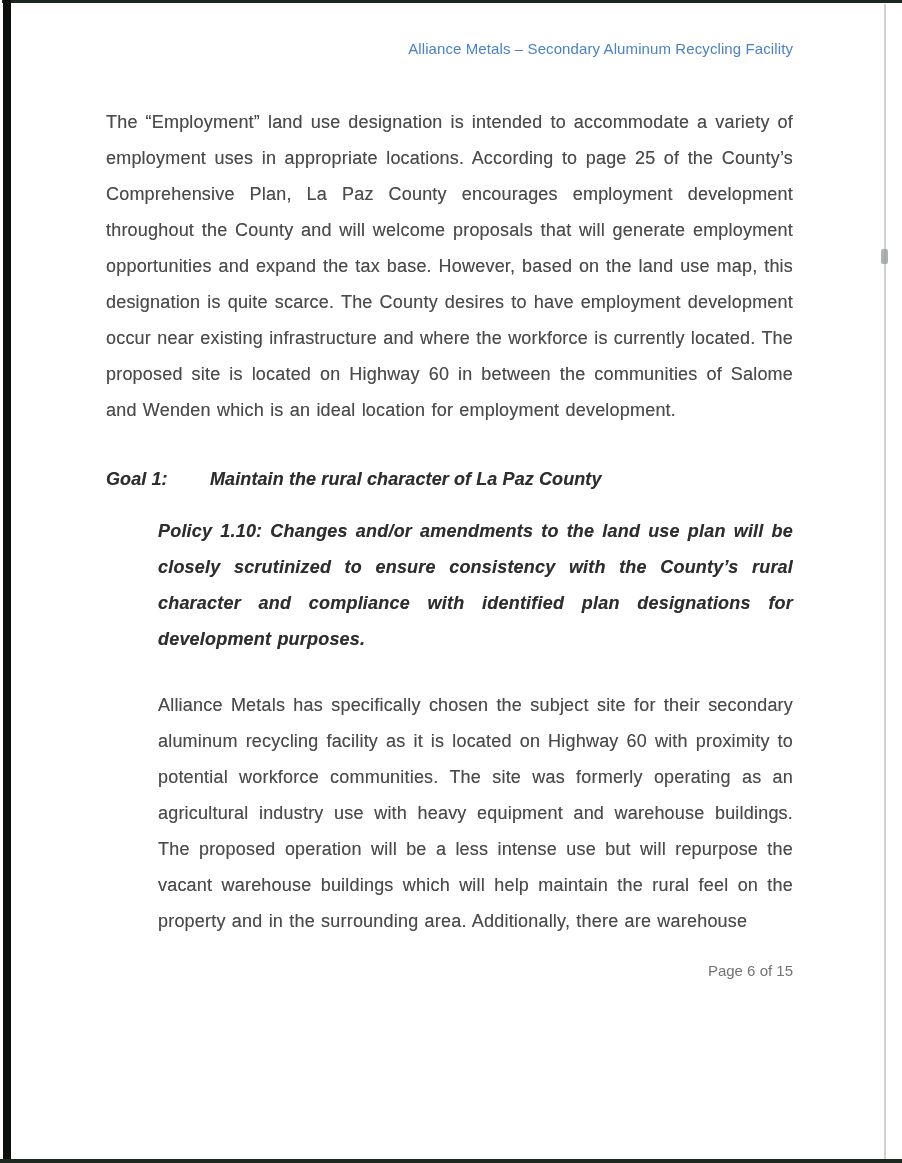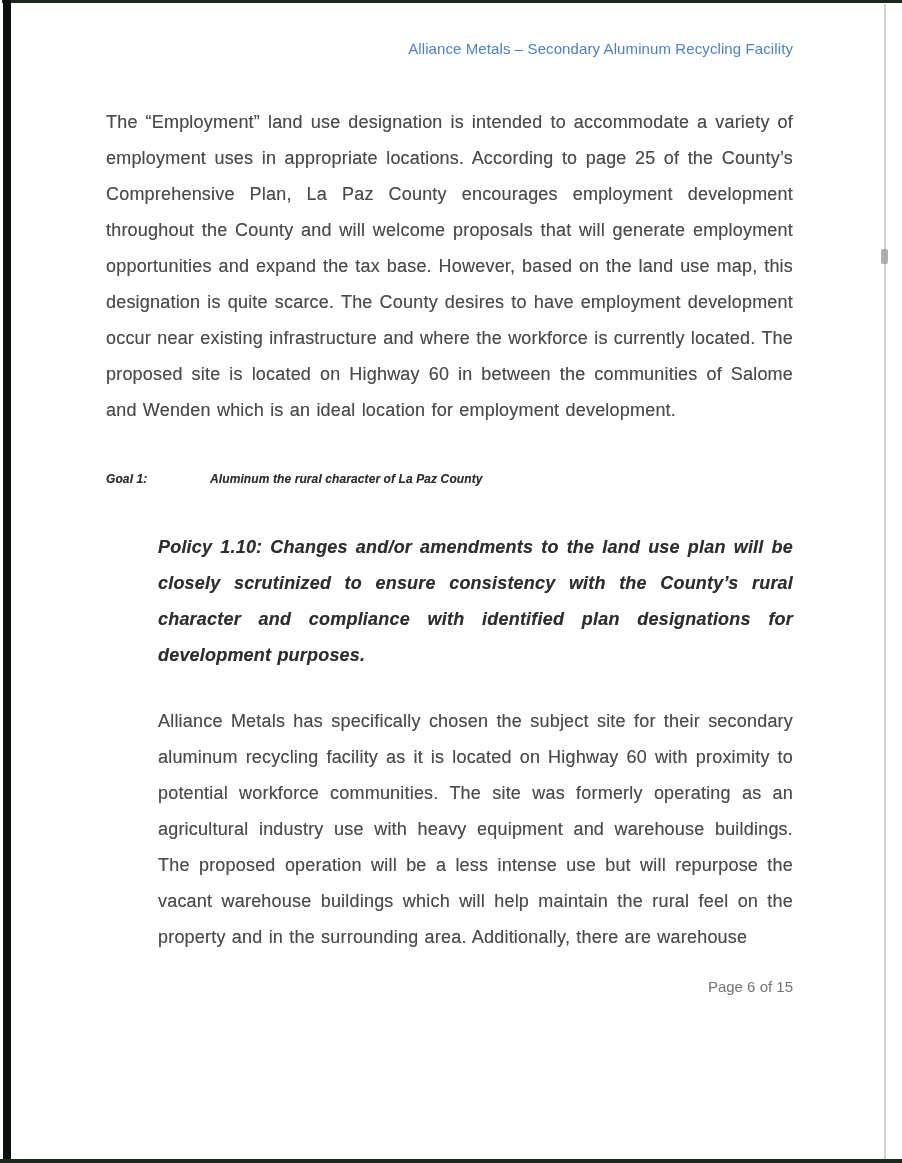--- a/index.html
+++ b/index.html
@@ -70,32 +70,32 @@
   .p-amendment  { margin-top: 33px; }
   .underlined {
     text-decoration: underline;
     text-underline-offset: 4px;
     text-decoration-thickness: 1.5px;
   }
 
   .goal-row {
     margin-top: 35px;
     display: flex;
-    font-size: 12px;
+    font-size: 18px;
     line-height: 32.5px;
     font-weight: bold;
     font-style: italic;
     color: #2e2e2e;
     letter-spacing: 0.1px;
     text-shadow: 0 0 0.5px rgba(46,46,46,0.5);
   }
   .goal-label { width: 104px; flex: 0 0 104px; }
 
   .policy-para {
-    margin-top: 33px;
+    margin-top: 17px;
     margin-left: 52px;
     font-weight: bold;
     font-style: italic;
     color: #2e2e2e;
     text-shadow: 0 0 0.5px rgba(46,46,46,0.5);
   }
 
   .p-site {
     margin-top: 30px;
     margin-left: 52px;
@@ -122,21 +122,21 @@
 
   <div class="doc-header">
     <div>Alliance Metals – Secondary Aluminum Recycling Facility</div>
   </div>
 
   <div class="para p-employment">The “Employment” land use designation is intended to accommodate a variety of employment uses in appropriate locations. According to page 25 of the County’s Comprehensive Plan, La Paz County encourages employment development throughout the County and will welcome proposals that will generate employment opportunities and expand the tax base.  However, based on the land use map, this designation is quite scarce. The County desires to have employment development occur near existing infrastructure and where the workforce is currently located.   The proposed site is located on Highway 60 in between the communities of Salome and Wenden which is an ideal location for employment development.</div>
 
 
   <div class="goal-row">
     <span class="goal-label">Goal 1:</span>
-    <span class="goal-text">Aluminum the rural character of La Paz County</span>
+    <span class="goal-text">Maintain the rural character of La Paz County</span>
   </div>
 
   <div class="para policy-para">Policy 1.10:  Changes and/or amendments to the land use plan will be closely scrutinized to ensure consistency with the County’s rural character and compliance with identified plan designations for development purposes.</div>
 
   <div class="para p-site">Alliance Metals has specifically chosen the subject site for their secondary aluminum recycling facility as it is located on Highway 60 with proximity to potential workforce communities.  The site was formerly operating as an agricultural industry use with heavy equipment and warehouse buildings.  The proposed operation will be a less intense use but will repurpose the vacant warehouse buildings which will help maintain the rural feel on the property and in the surrounding area.  Additionally, there are warehouse</div>
 
   <div class="doc-footer">Page 6 of 15</div>
 
 </div>
 

